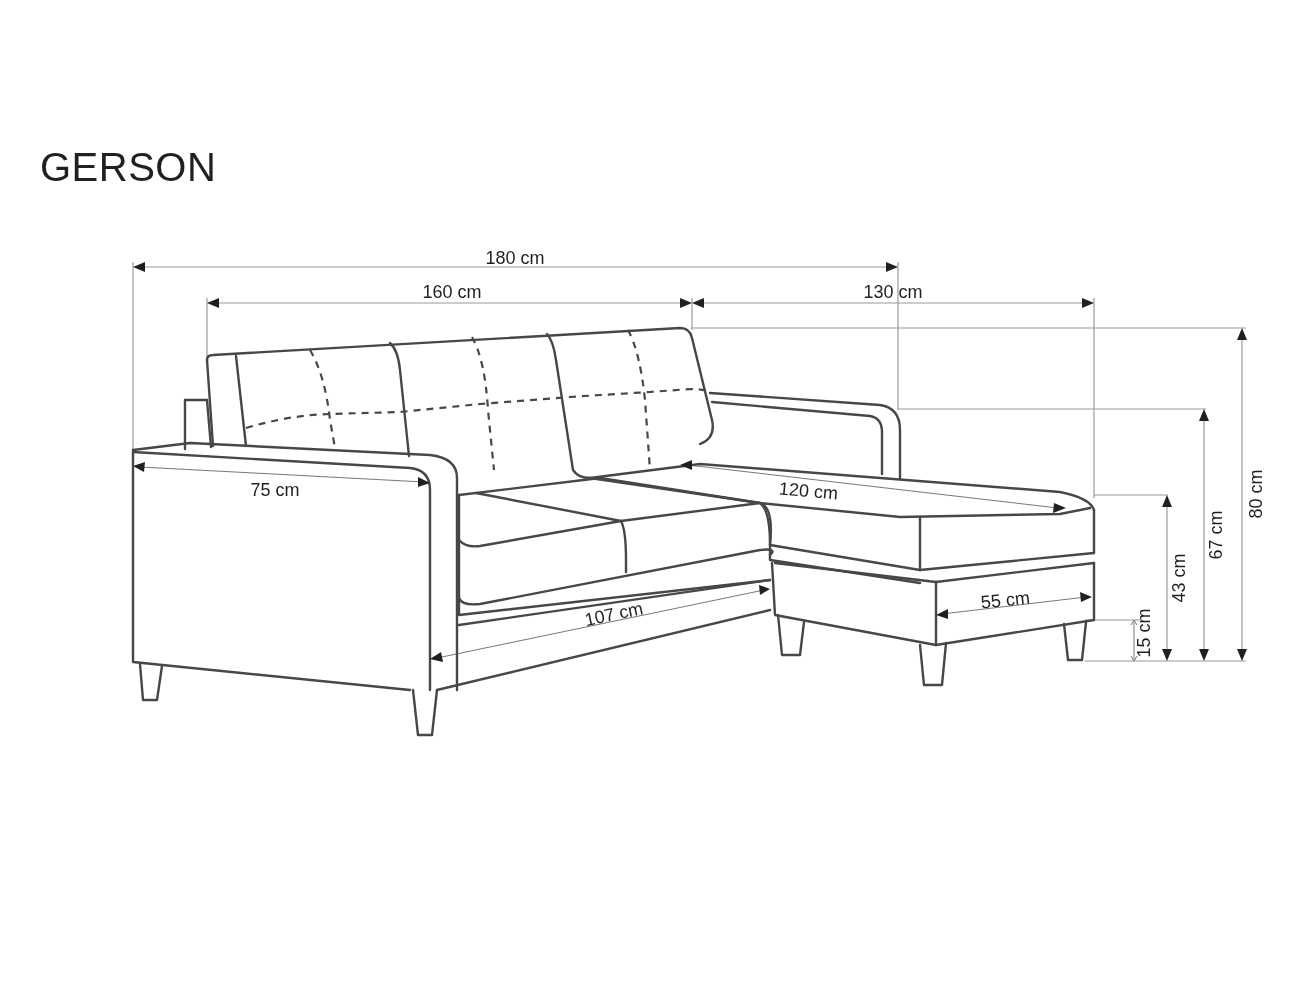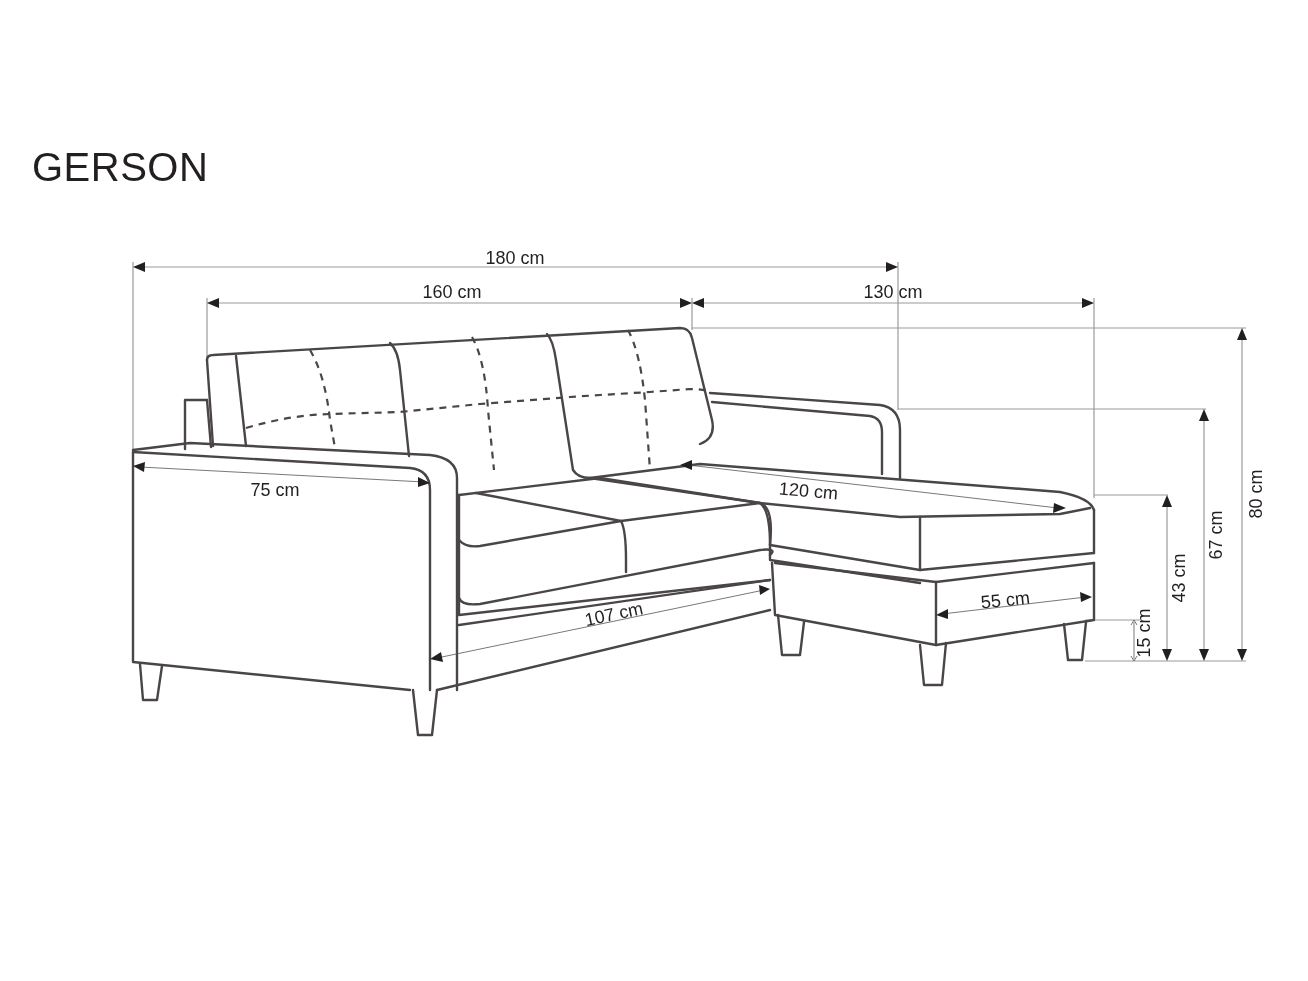--- a/index.html
+++ b/index.html
@@ -1,18 +1,18 @@
 <!DOCTYPE html>
 <html><head>
   <meta charset="utf-8">
   <style>
     html, body { margin: 0; padding: 0; background: #ffffff; }
     body { width: 1308px; height: 981px; position: relative; overflow: hidden;
            font-family: "Liberation Sans", sans-serif; color: #231f20; }
-    .title { position: absolute; left: 32px; top: 145px; font-size: 40px; letter-spacing: 0.5px;
+    .title { position: absolute; left: 40px; top: 145px; font-size: 40px; letter-spacing: 0.5px;
              font-family: "Liberation Sans", sans-serif; color: #231f20; }
     svg { position: absolute; left: 0; top: 0; }
     .sofa { fill: none; stroke: #4a4546; stroke-width: 2.4; stroke-linejoin: round; stroke-linecap: round; }
     .seam { fill: none; stroke: #4a4546; stroke-width: 2.2; stroke-dasharray: 7 6; }
     .dim { fill: none; stroke: #9a9a9a; stroke-width: 1.2; }
     .dimthin { fill: none; stroke: #555; stroke-width: 0.8; }
     .arrow { fill: #231f20; stroke: none; }
     .lbl { font-family: "Liberation Sans", sans-serif; font-size: 18px; fill: #231f20; }
   </style>
 </head>

